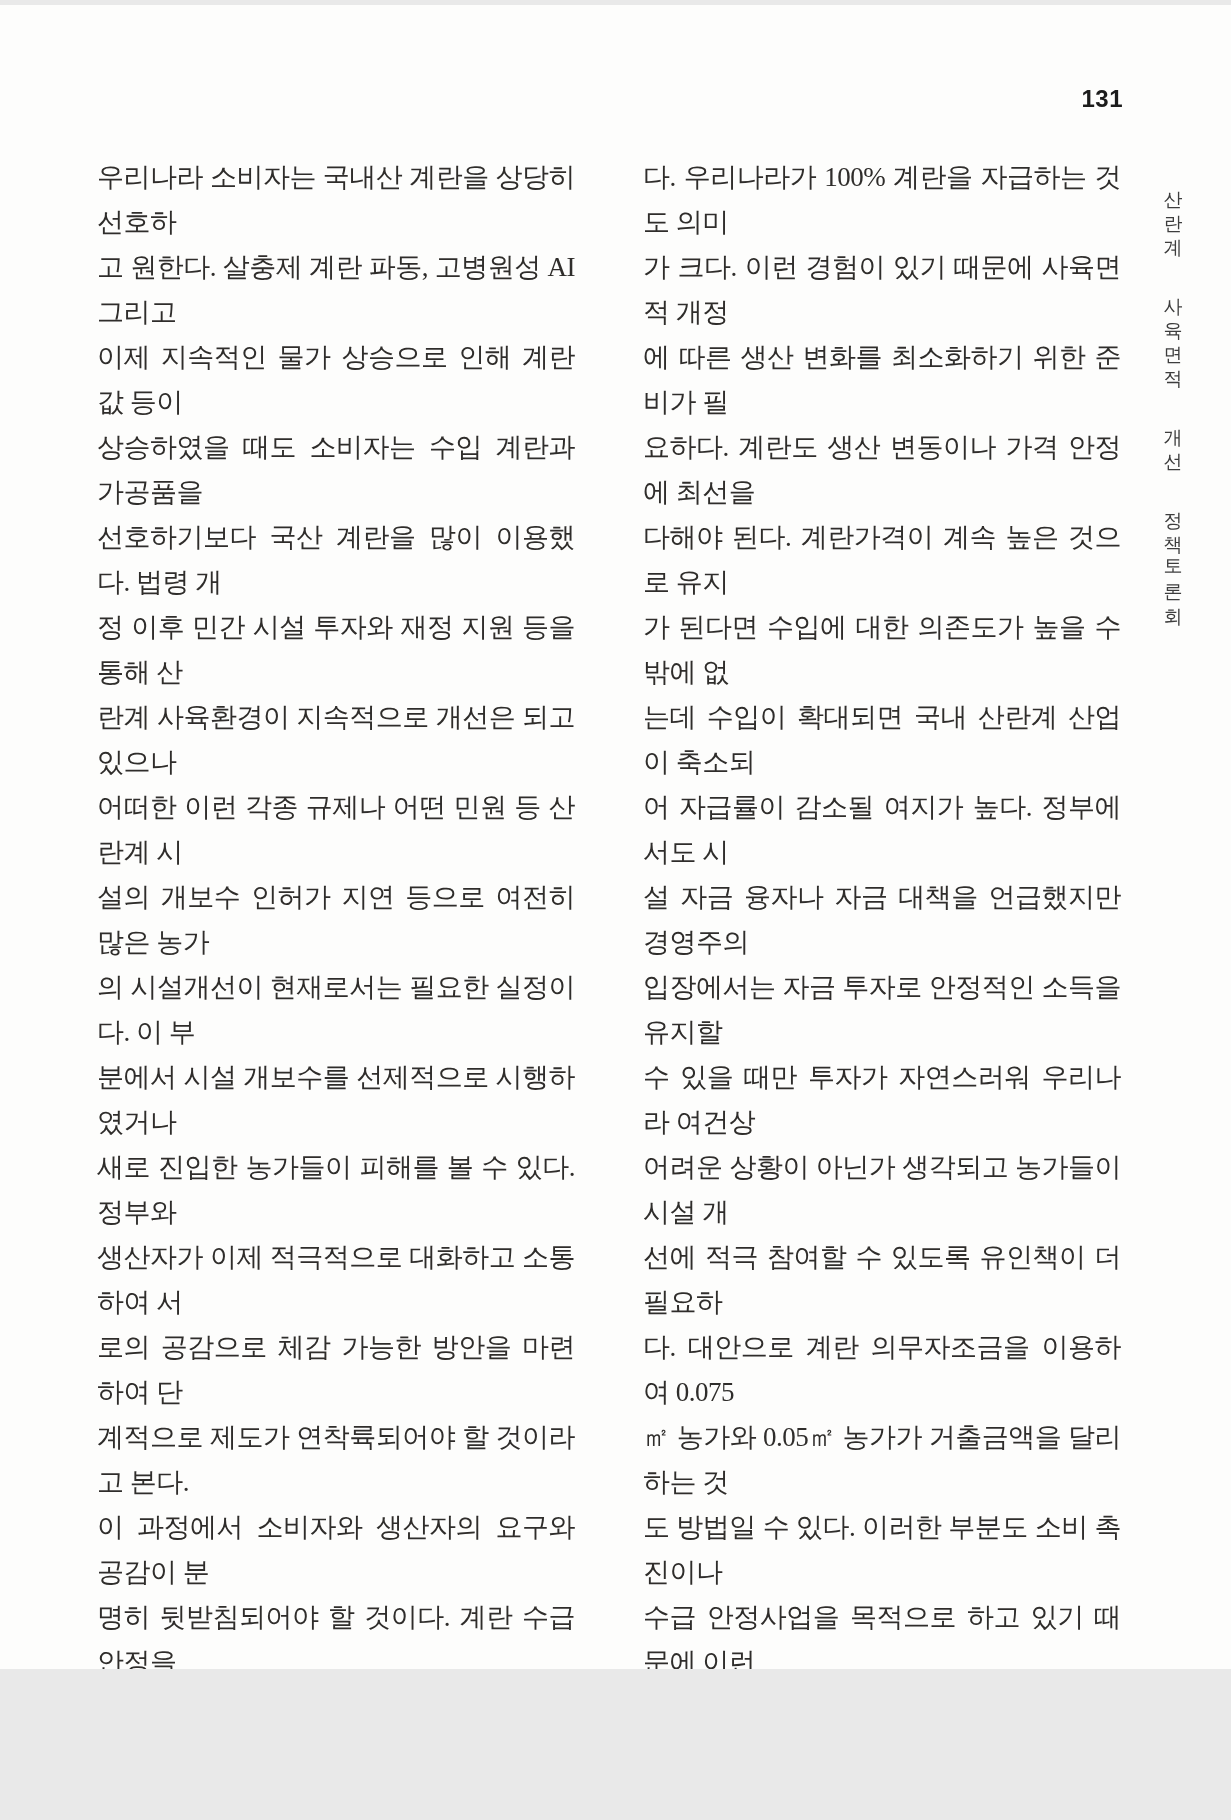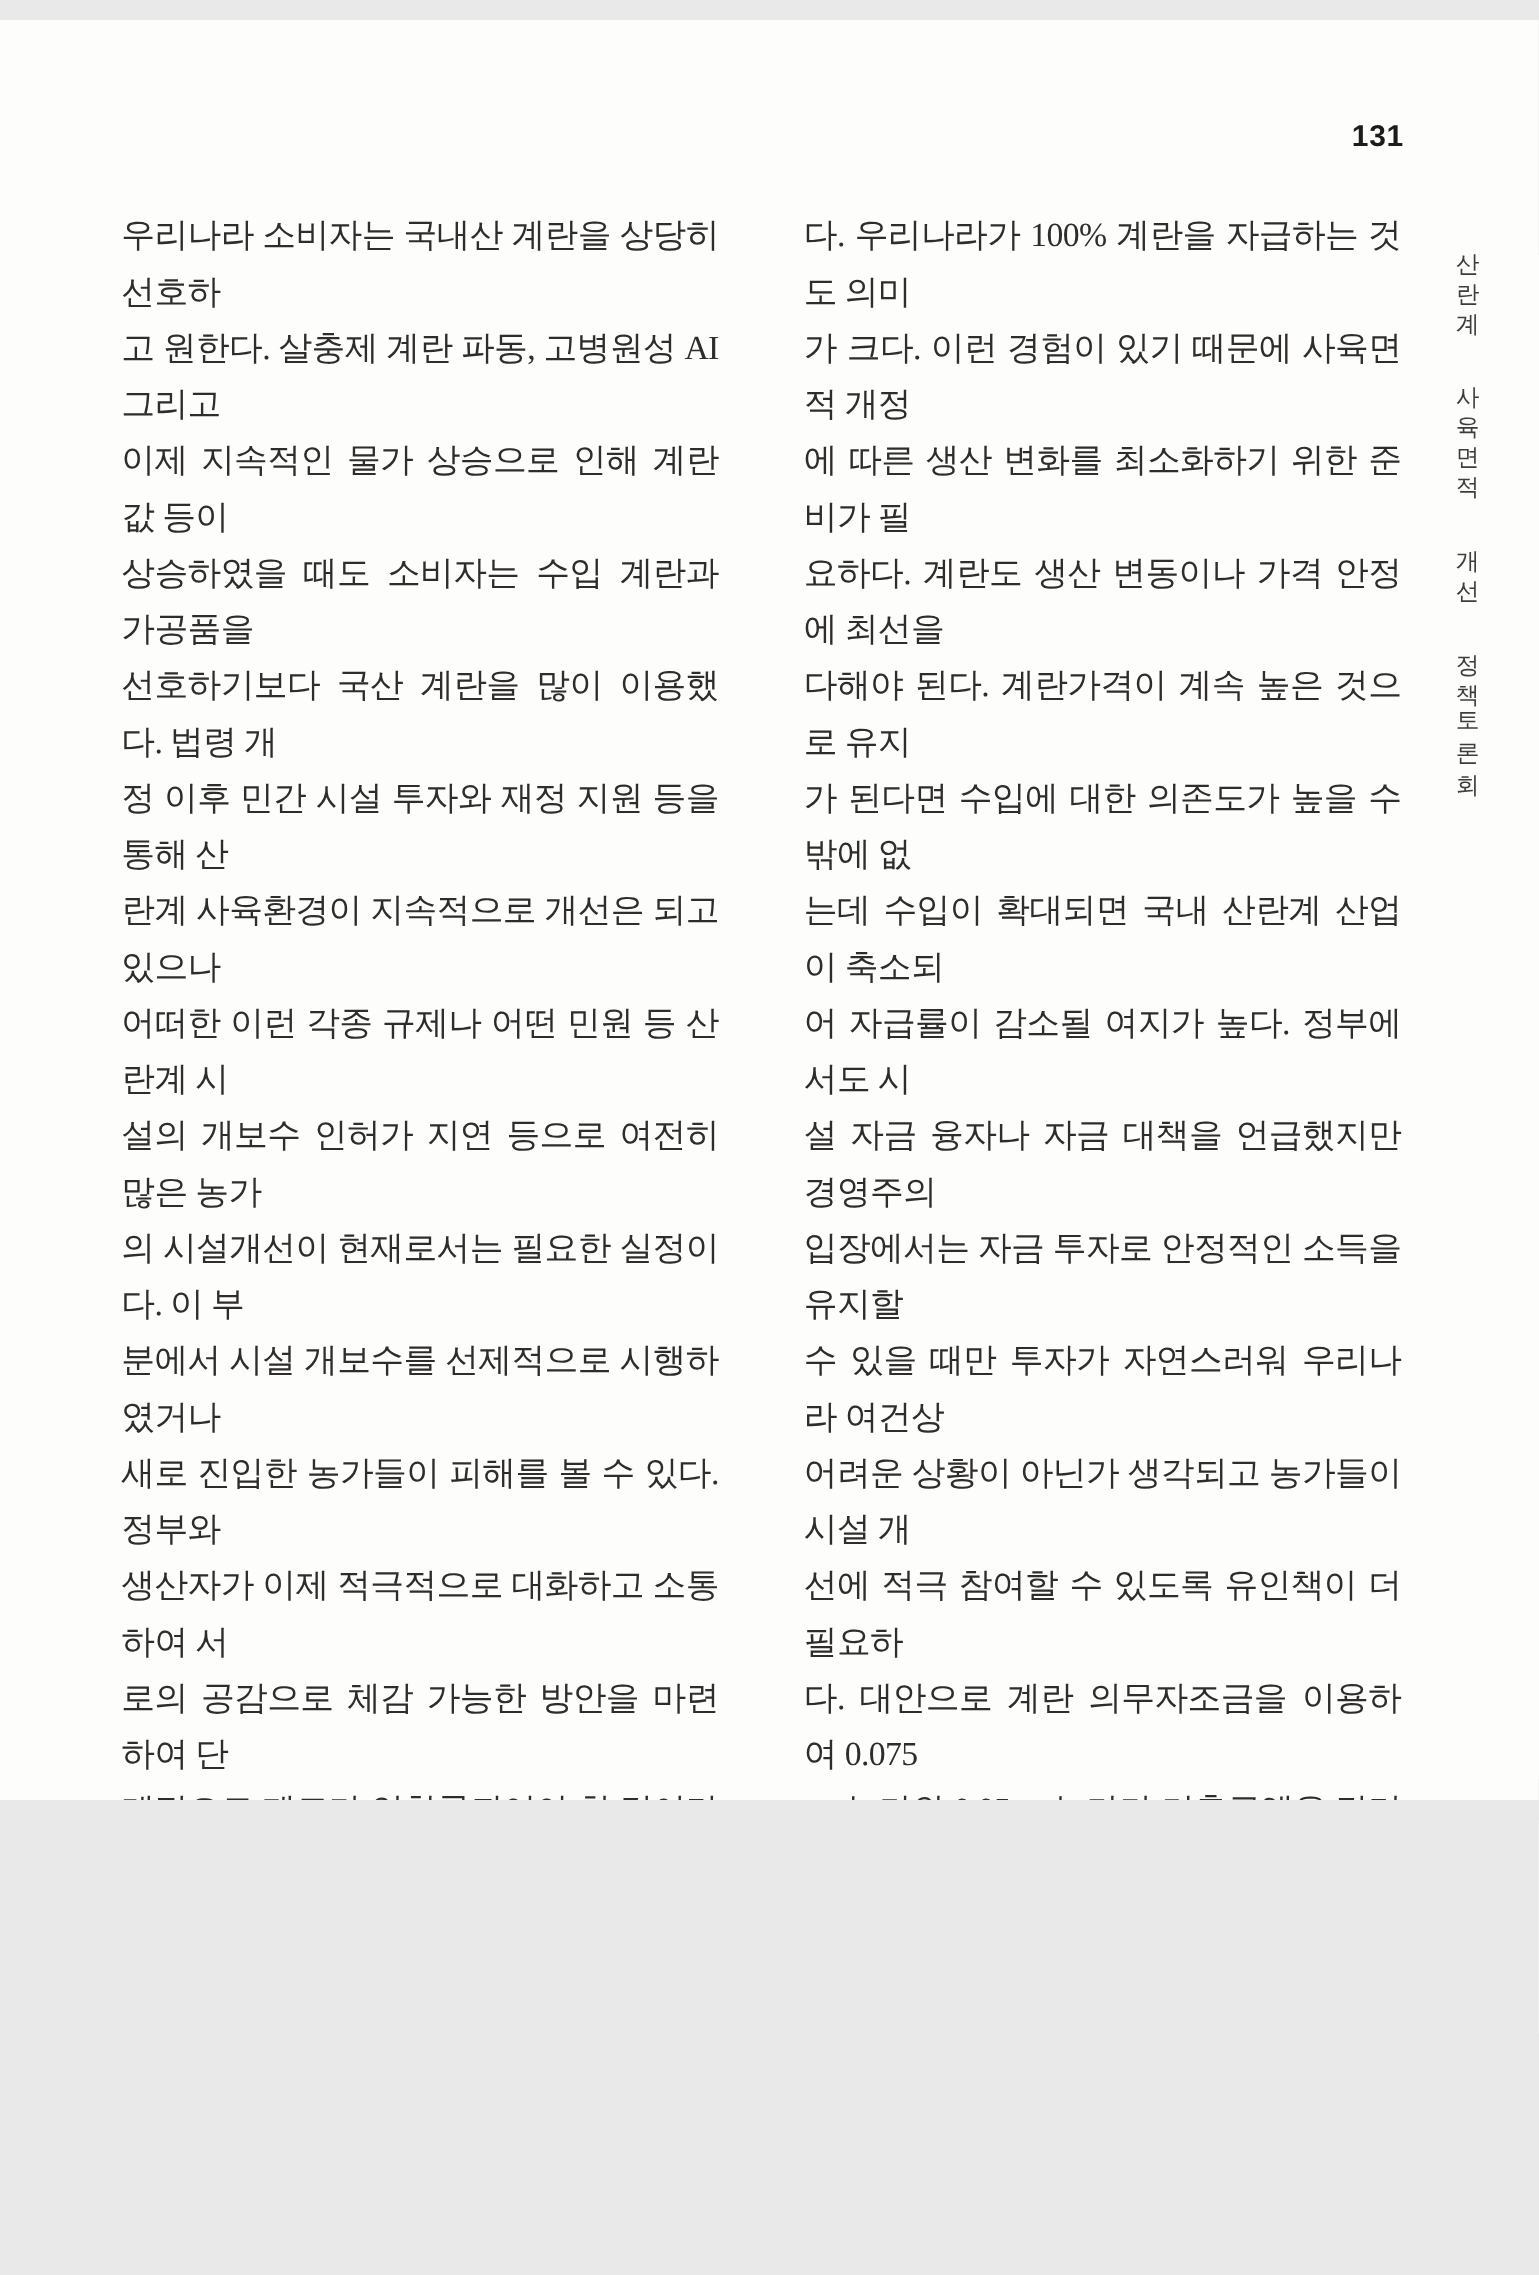--- a/index.html
+++ b/index.html
@@ -3,22 +3,22 @@
 <meta charset="utf-8">
 <style>
   html, body {
     margin: 0;
     padding: 0;
     background: #e9e9e9;
   }
   .page {
     position: relative;
     width: 1231px;
-    height: 1424px;
-    margin: 16px auto;
+    height: 1664px;
+    margin: 5px auto;
     background: #fdfdfc;
     overflow: hidden;
     font-family: "Liberation Serif", "DejaVu Serif", serif;
   }
   .page-number {
     position: absolute;
     top: 80px;
     right: 108px;
     width: 200px;
     text-align: right;

